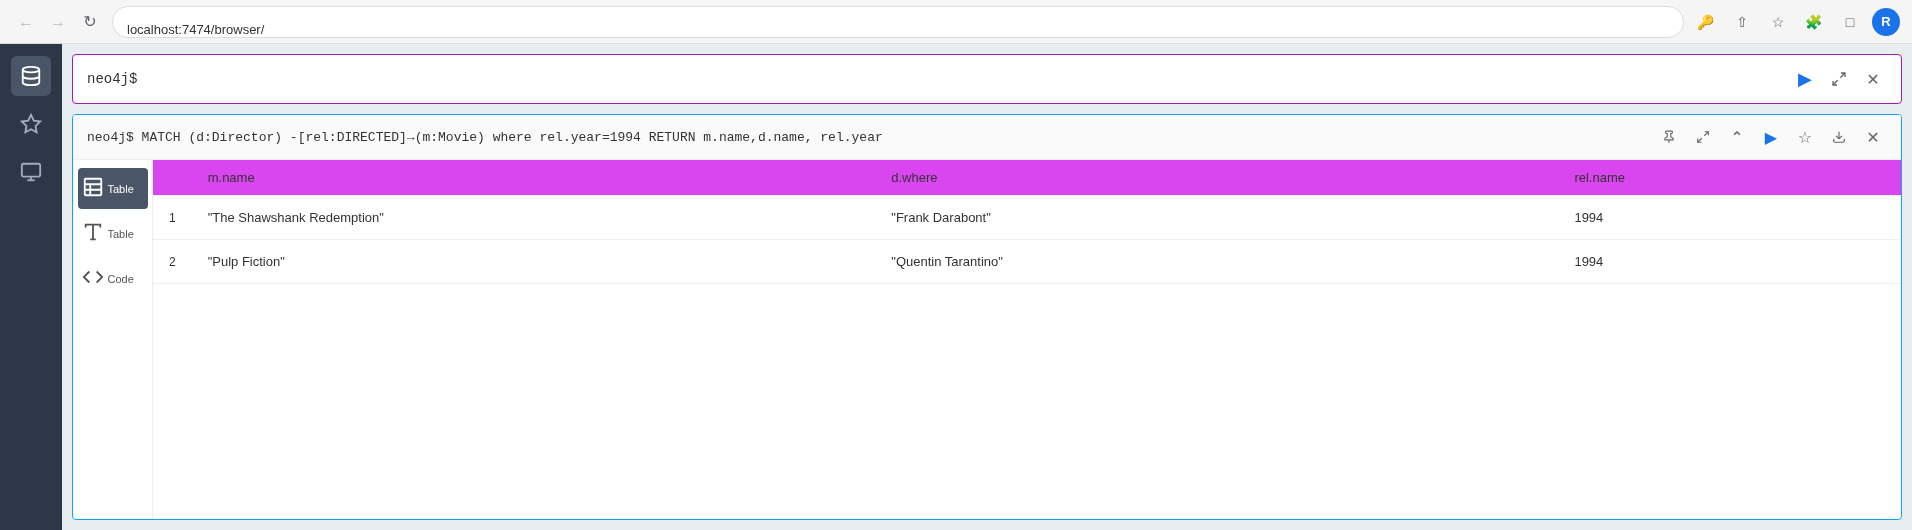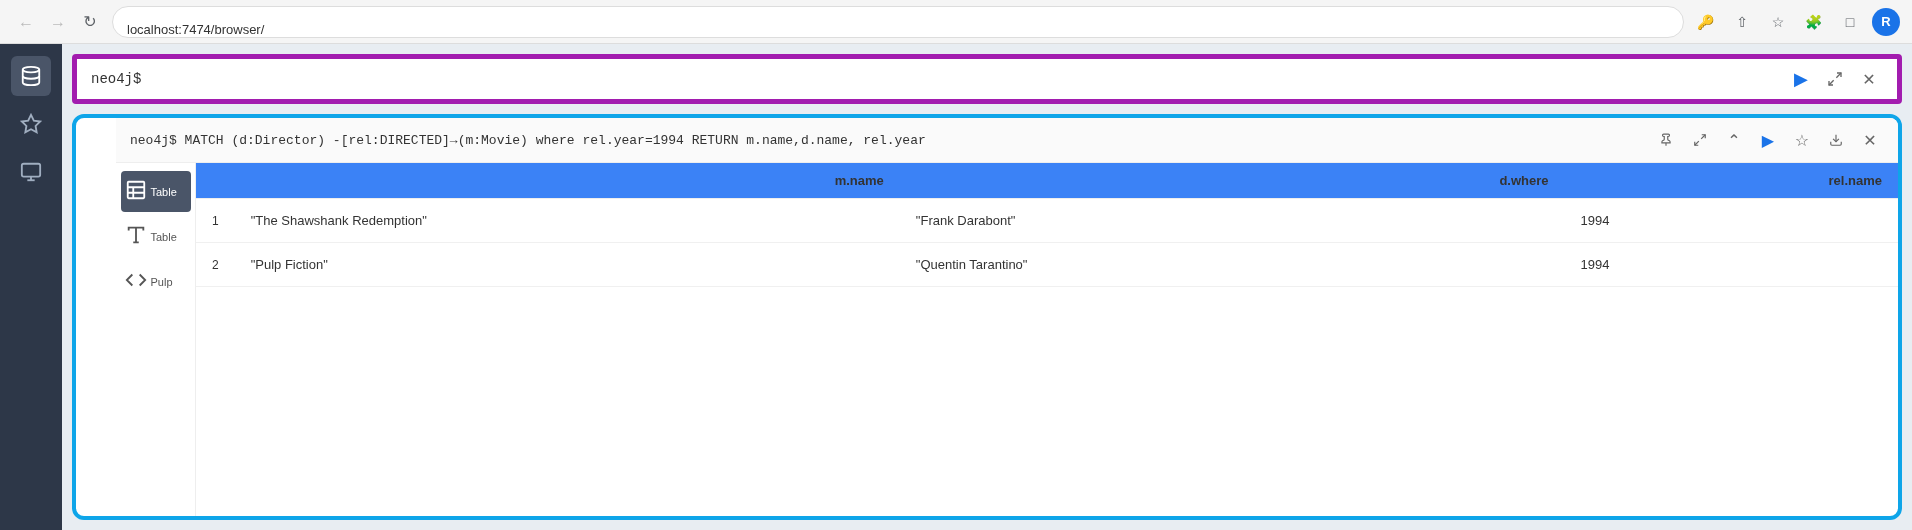--- a/index.html
+++ b/index.html
@@ -121,21 +121,21 @@
       display: flex;
       flex-direction: column;
       padding: 10px;
       gap: 10px;
       overflow: hidden;
     }
 
     
     .query-bar {
       background: white;
-      border: 5px solid #a21caf;
+      border: 1px solid #a21caf;
       border-radius: 4px;
       height: 50px;
       display: flex;
       align-items: center;
       padding: 0 14px;
       gap: 8px;
     }
     .query-input {
       flex: 1;
       border: none;
@@ -162,27 +162,26 @@
       border-radius: 4px;
       color: #666;
       font-size: 16px;
     }
     .icon-btn.play { color: #1a73e8; font-size: 18px; }
     .icon-btn.close-btn { color: #666; }
 
     
     .result-panel {
       background: white;
-      border: 4px solid #0ea5e9;
-      border-radius: 12px;
+      border: 1px solid #0ea5e9;
+      border-radius: 4px;
       flex: 1;
       display: flex;
       flex-direction: column;
       overflow: hidden;
-      padding-left: 40px;
     }
 
     
     .result-header {
       display: flex;
       align-items: center;
       padding: 8px 14px;
       border-bottom: 1px solid #eee;
       background: #fafafa;
     }
@@ -240,26 +239,26 @@
     .table-content {
       flex: 1;
       overflow: auto;
     }
     .data-table {
       width: 100%;
       border-collapse: collapse;
       font-size: 13px;
     }
     .data-table th {
-      text-align: right;
+      text-align: left;
       padding: 10px 16px;
-      font-weight: 700;
+      font-weight: 400;
       color: #333;
       border-bottom: 1px solid #eee;
-      background: #3b82f6;
+      background: #d946ef;
       position: sticky;
       top: 0;
     }
     .data-table td {
       padding: 14px 16px;
       color: #333;
       border-bottom: 1px solid #f0f0f0;
       vertical-align: middle;
     }
     .row-number {
@@ -395,21 +394,21 @@
             </span>
             <span class="view-option-label">Table</span>
           </div>
           <div class="view-option">
             <span class="view-option-icon">
               <svg width="22" height="22" viewBox="0 0 24 24" fill="none" stroke="currentColor" stroke-width="2">
                 <polyline points="16 18 22 12 16 6"></polyline>
                 <polyline points="8 6 2 12 8 18"></polyline>
               </svg>
             </span>
-            <span class="view-option-label">Pulp</span>
+            <span class="view-option-label">Code</span>
           </div>
         </div>
 
         <div class="table-content">
           <table class="data-table">
             <thead>
               <tr>
                 <th class="row-number"></th>
                 <th class="col-mname">m.name</th>
                 <th class="col-dname">d.where</th>

